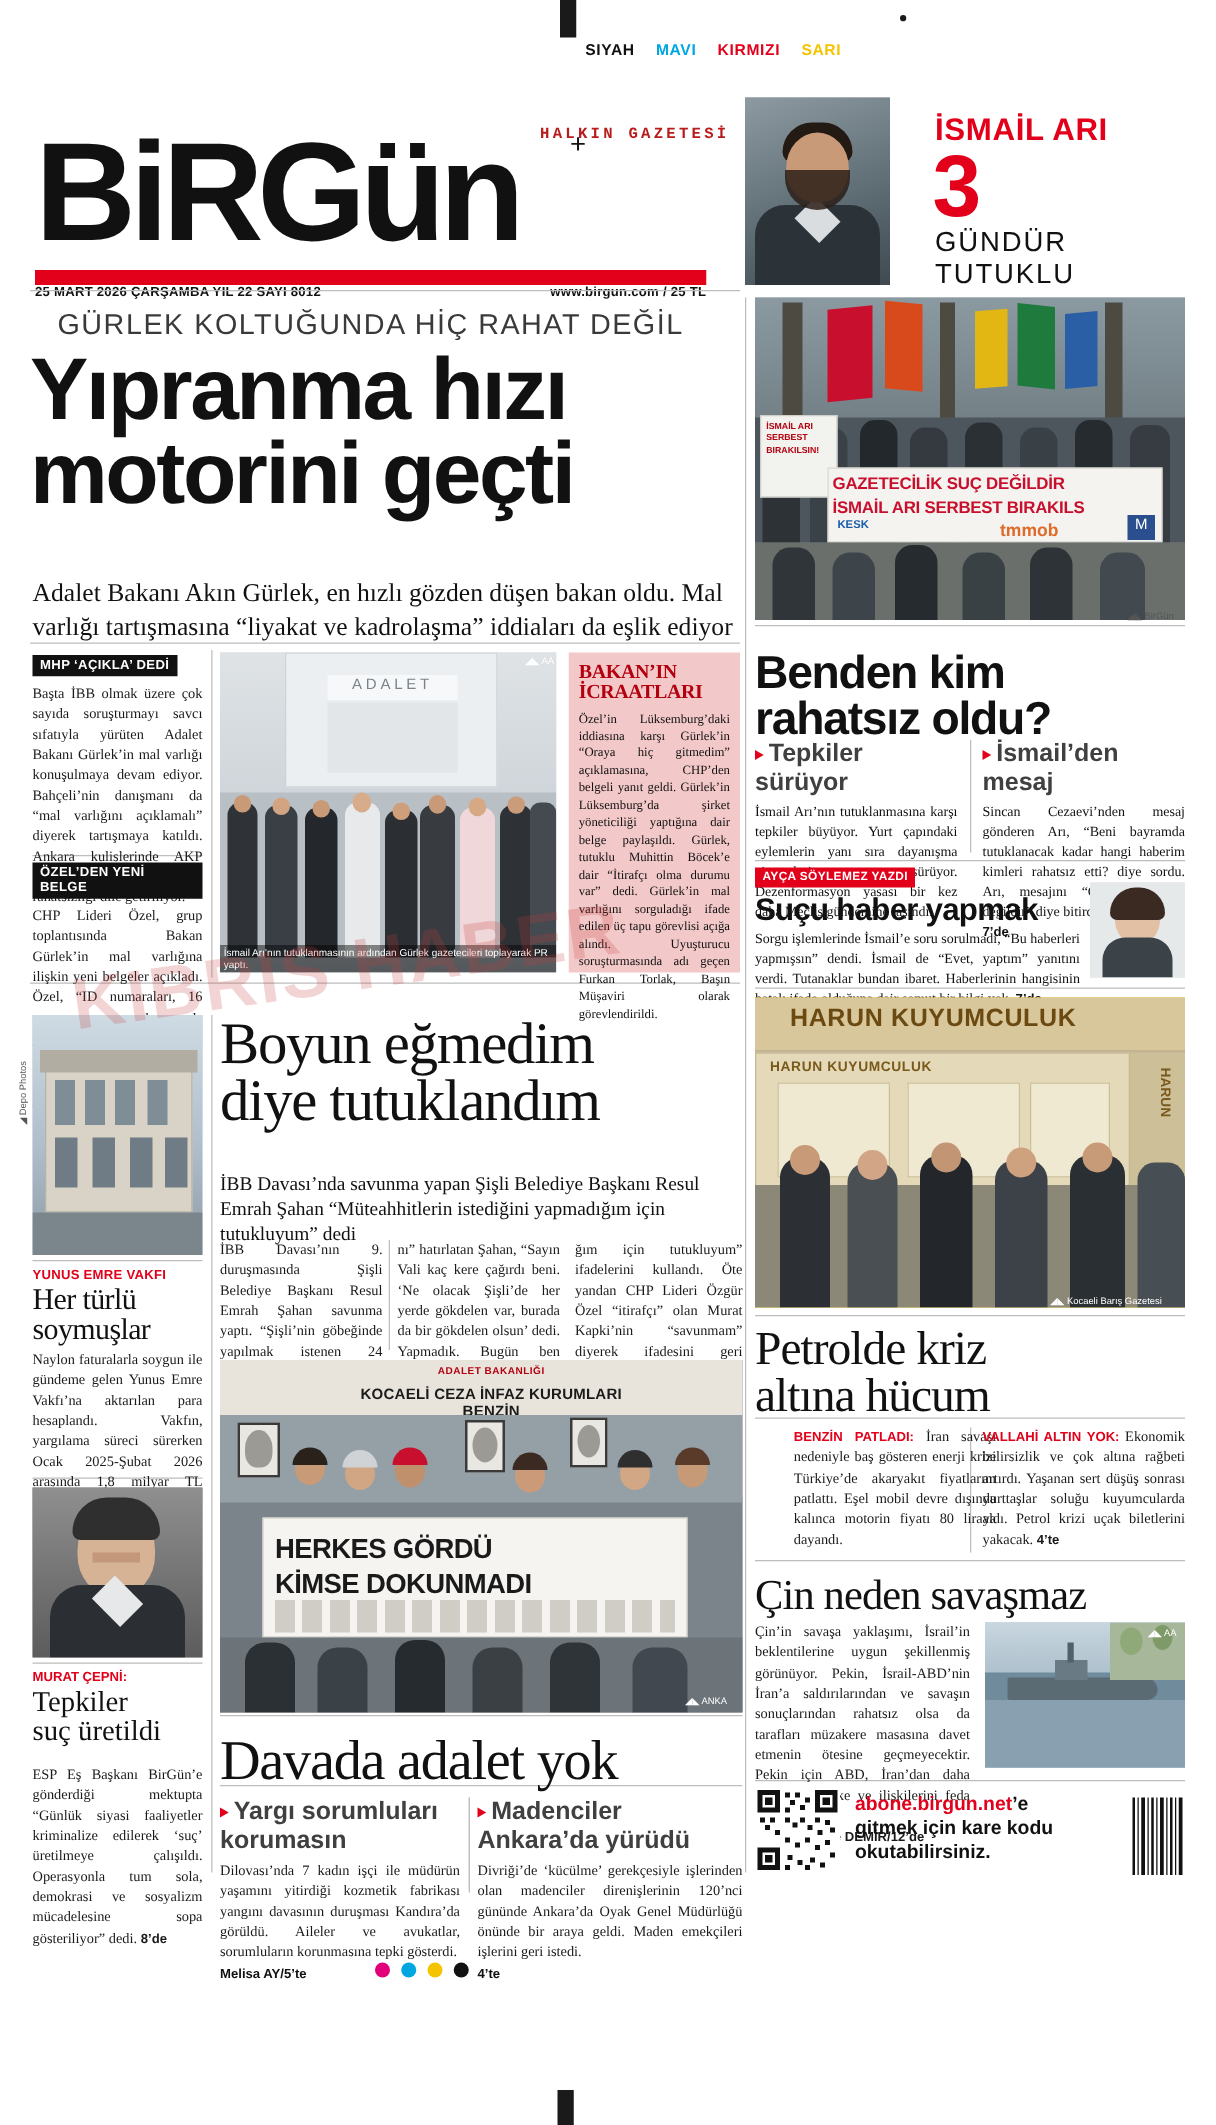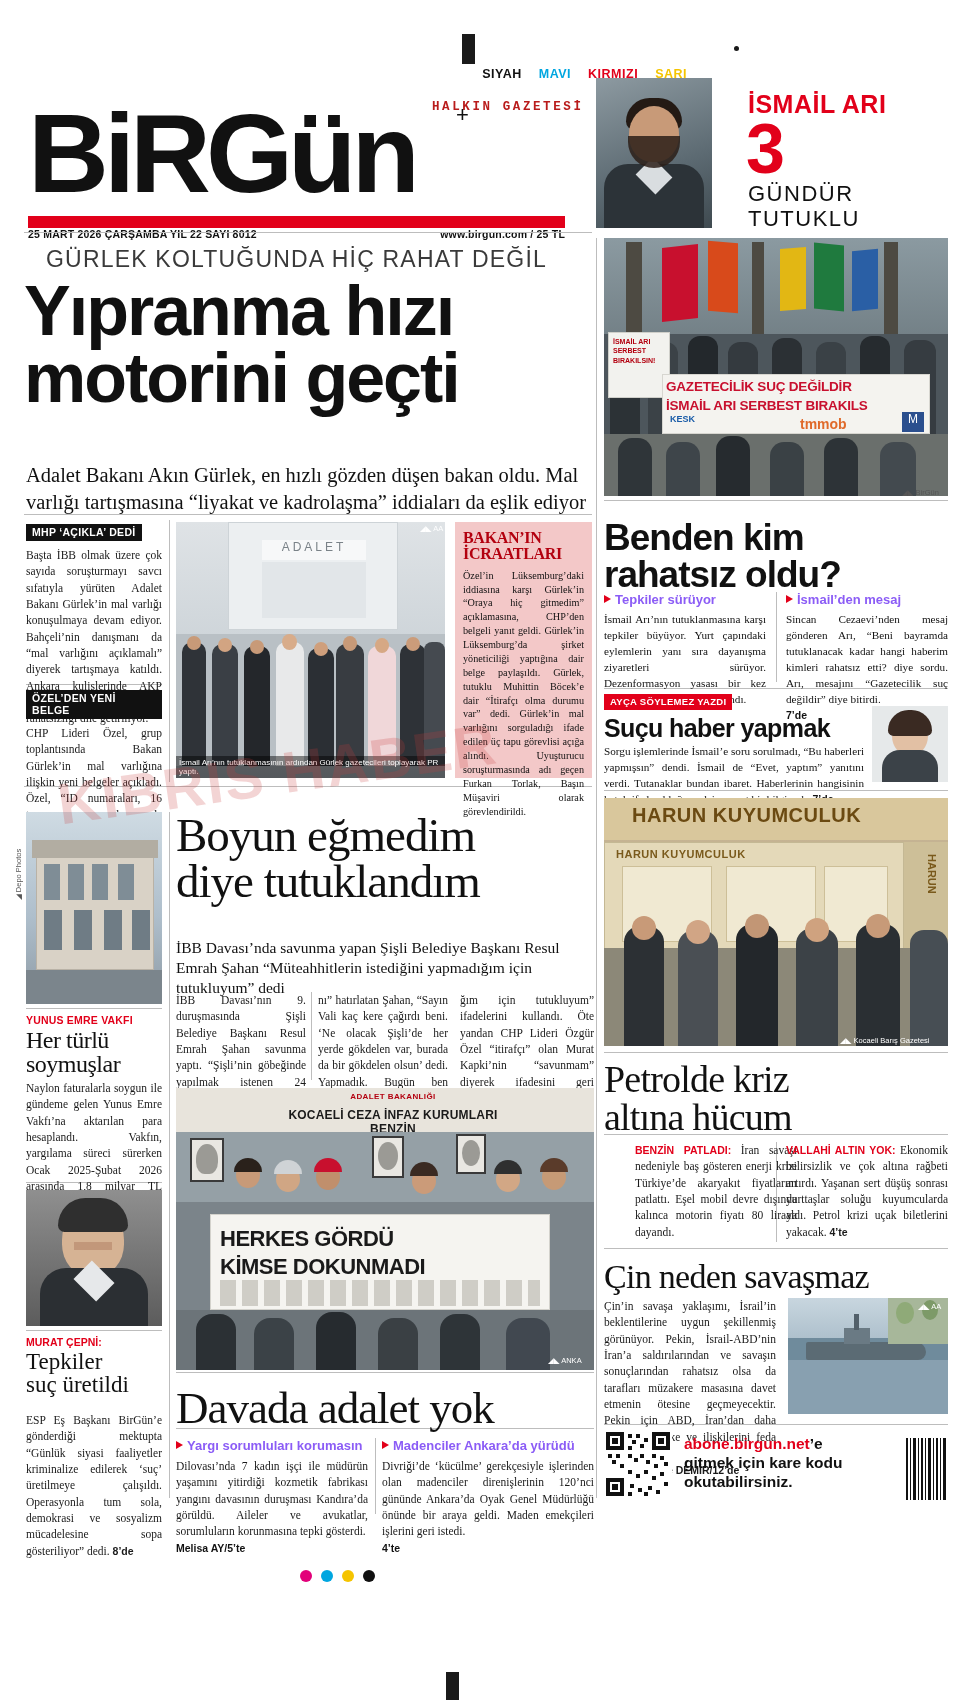--- a/index.html
+++ b/index.html
@@ -8,21 +8,21 @@
     width: 973px; height: 1700px;
     background: #ffffff;
     font-family: "Liberation Serif", serif;
     color: #111;
     position: relative;
     overflow: hidden;
   }
   .page { position: relative; width: 973px; height: 1700px; }
 
   
-  .topbar { position: absolute; top: 0; left: 16px; width: 811px; height: 68px; margin-top: 34px; }
+  .topbar { position: absolute; top: 0; left: 2px; width: 811px; height: 68px; }
   .crop-mark-top { position: absolute; top: 0; left: 446px; width: 13px; height: 30px; background: #1a1a1a; }
   .crop-dot-top { position: absolute; top: 12px; left: 718px; width: 5px; height: 5px; border-radius: 50%; background: #1a1a1a; }
   .colorwords { position: absolute; top: 33px; right: 140px; display: flex; gap: 17px; font-family: "Liberation Sans", sans-serif; font-size: 12.5px; font-weight: bold; letter-spacing: .5px; }
   .cw-siyah { color: #111; }
   .cw-mavi { color: #00a6e0; }
   .cw-kirmizi { color: #e2001a; }
   .cw-sari { color: #f5c400; }
 
   
   .masthead { position: absolute; top: 78px; left: 28px; width: 560px; height: 150px; }
@@ -72,21 +72,21 @@
 
   .icraat-box { position: absolute; top: 522px; left: 455px; width: 137px; height: 256px; background: #f3c8c8; padding: 8px 8px 6px; }
   .icraat-title { font-family: Liberation Serif, serif; font-size: 16px; font-weight: bold; color: #b3000f; line-height: 1.02; letter-spacing: -.3px; }
   .icraat-body { margin-top: 6px; font-size: 10.2px; line-height: 1.36; text-align: justify; color: #111; }
 
   
   .rt-photo { position: absolute; top: 238px; left: 604px; width: 344px; height: 258px; overflow: hidden; background: #7d8a90; }
   .rt-head { position: absolute; top: 508px; left: 604px; width: 344px;
     font-family: "Liberation Sans", sans-serif; font-weight: bold; font-size: 37px; line-height: 1.0; letter-spacing: -1px; color: #111; margin-top: 11px; }
   .tri { display: inline-block; width: 0; height: 0; border-left: 7px solid #e2001a; border-top: 4.5px solid transparent; border-bottom: 4.5px solid transparent; margin-right: 4px; vertical-align: 1px; }
-  .sub-head { font-family: "Liberation Sans", sans-serif; font-size: 13px; font-weight: bold; color: #8b5cf6; }
+  .sub-head { font-family: "Liberation Sans", sans-serif; font-size: 20px; font-weight: bold; color: #404040; }
   .rt-c1 { position: absolute; top: 592px; left: 604px; width: 162px; }
   .rt-c2 { position: absolute; top: 592px; left: 786px; width: 162px; }
   .rt-body { margin-top: 5px; font-size: 11.2px; line-height: 1.42; text-align: justify; }
 
   .ayca-label { position: absolute; top: 694px; left: 604px; font-family: "Liberation Sans", sans-serif; font-size: 9.5px; font-weight: bold; color: #fff; background: #e2001a; padding: 2px 6px 3px; letter-spacing: .3px; }
   .sucu-head { position: absolute; top: 714px; left: 604px; width: 260px; font-family: "Liberation Sans", sans-serif; font-weight: bold; font-size: 25px; letter-spacing: -.6px; color: #111; }
   .sucu-body { position: absolute; top: 744px; left: 604px; width: 260px; font-size: 11.2px; line-height: 1.42; text-align: justify; }
   .ayca-photo { position: absolute; top: 706px; left: 872px; width: 76px; height: 76px; overflow: hidden; background: #d8dcde; }
 
   

